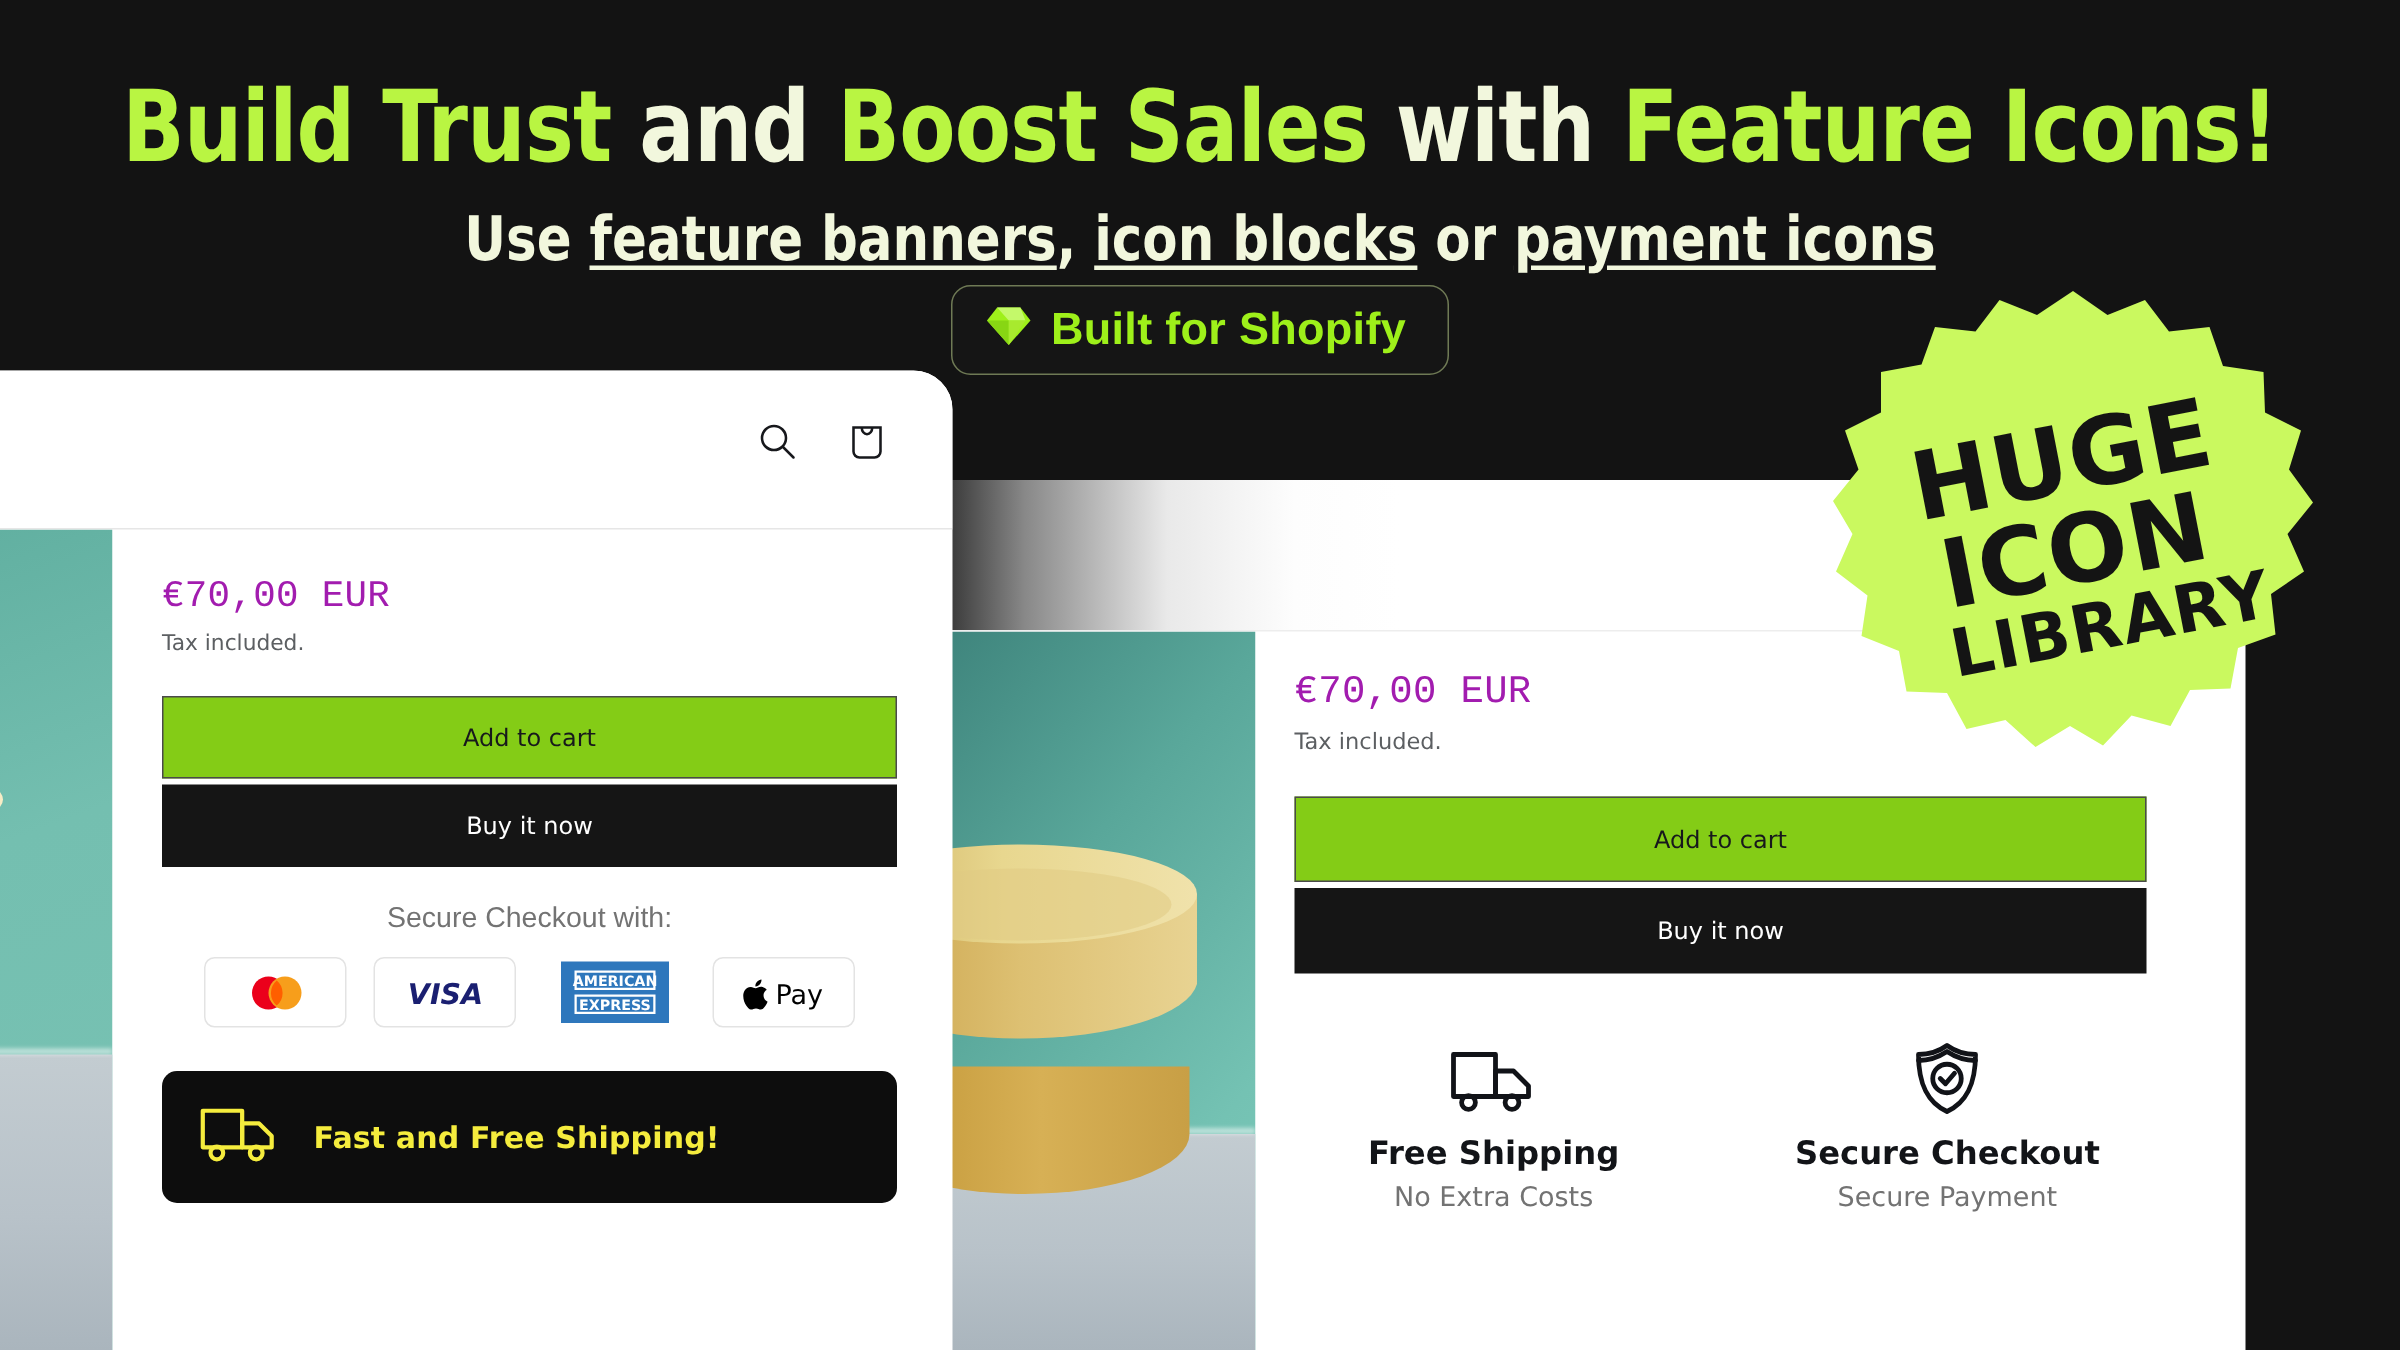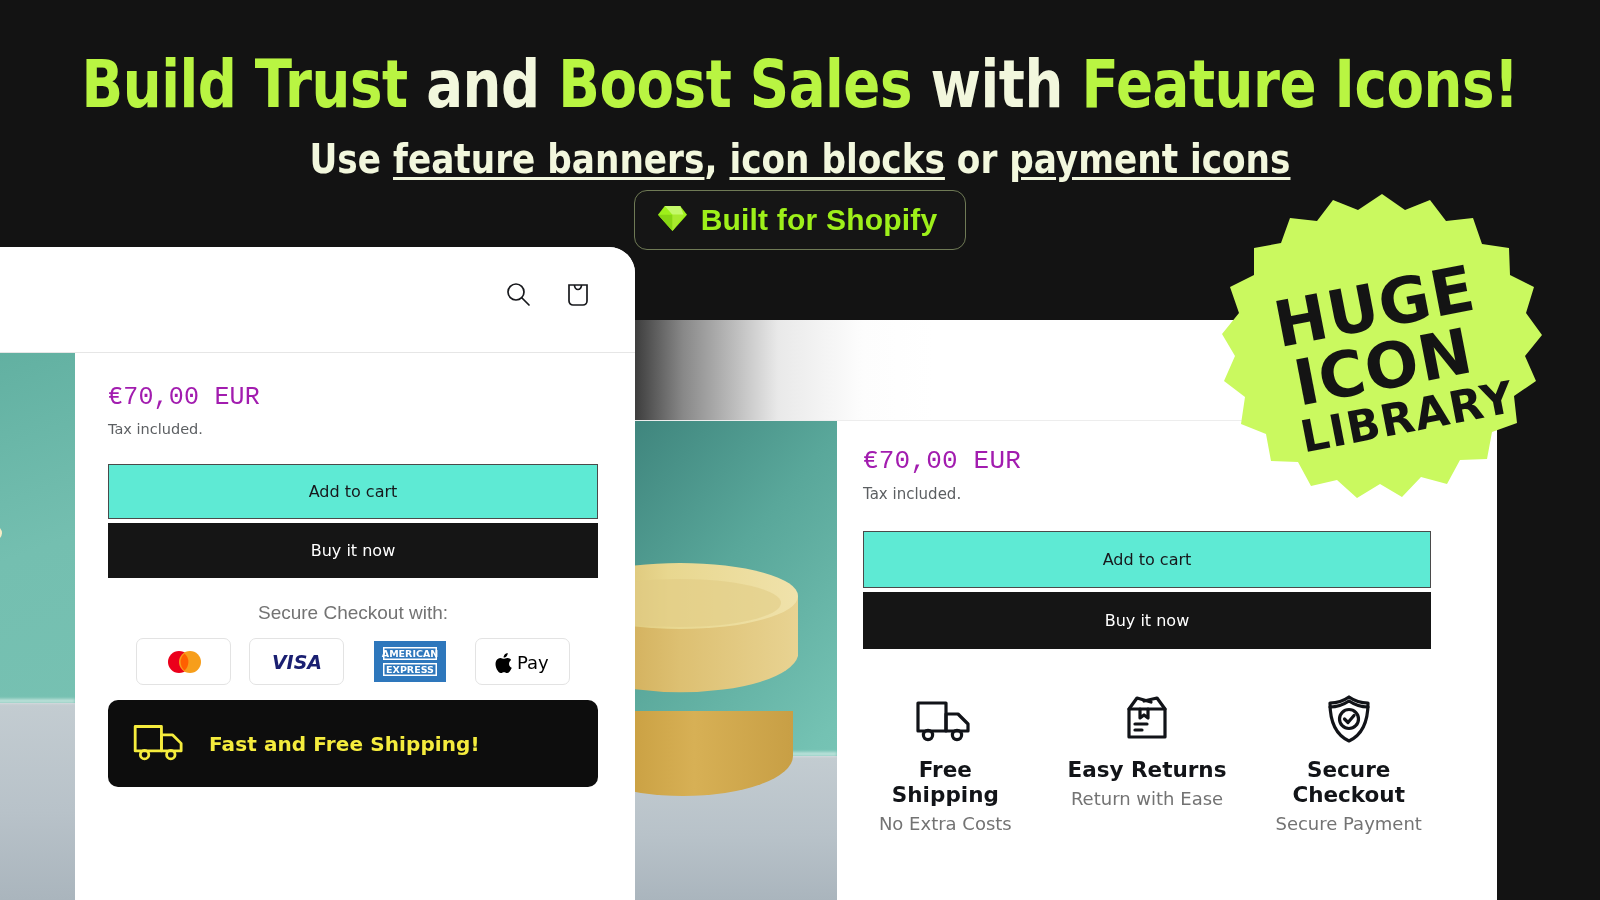--- a/index.html
+++ b/index.html
@@ -81,32 +81,32 @@
   .cl-header .icons { position:absolute; right:42px; top:32px; display:flex; gap:30px; }
   .cl-divider { height:1px; background:#e6e6e6; }
   .cl-body { display:flex; height:547px; }
   .cl-image { width:165px; flex:0 0 165px; position:relative; overflow:hidden; }
   .cl-content { flex:1; padding:30px 37px 0 33px; position:relative; }
 
   .price { font-size:25px; color:#a21caf; font-family:Liberation Mono, monospace; letter-spacing:.2px;}
   .tax { font-size:14.5px; color:#5c5f62; margin-top:9px; font-family:"DejaVu Sans","Liberation Sans",sans-serif;}
 
   .btn { width:100%; text-align:center; font-size:16px; font-family:"DejaVu Sans","Liberation Sans",sans-serif; cursor:pointer; }
-  .btn-outline { border:1px solid #4a4a4a; background:#5eead4; color:#17181c; padding:17px 0; }
+  .btn-outline { border:1px solid #4a4a4a; background:#84cc16; color:#17181c; padding:17px 0; }
   .btn-dark { background:#151515; color:#fff; padding:18px 0; border:none; }
 
   .secure-label { text-align:center; color:#737373; font-size:19px; margin-top:24px; }
   .pay-row { display:flex; justify-content:center; gap:18px; margin-top:14px; }
   .pay-chip {
     width:95px; height:47px; background:#fff; border:1px solid #e3e3e3; border-radius:7px;
     display:flex; align-items:center; justify-content:center; overflow:hidden;
   }
 
   .ship-banner {
-    margin-top:15px; background:#0d0d0d; border-radius:10px;
+    margin-top:29px; background:#0d0d0d; border-radius:10px;
     display:flex; align-items:center; gap:20px; padding:19px 20px 19px 24px;
   }
   .ship-title { color:#f5ec3d; font-size:20px; font-weight:bold; letter-spacing:.1px; font-family:"DejaVu Sans","Liberation Sans",sans-serif;}
   .ship-sub { color:#e8e8e8; font-size:16.5px; margin-top:4px; font-family:"DejaVu Sans","Liberation Sans",sans-serif;}
 
   
   .card-right {
     left:633px; top:320px; width:864px; height:580px;
     z-index:10;
   }
@@ -316,34 +316,20 @@
               <path d="M4 6 H32 V34 H4 Z"></path>
               <path d="M32 17 H44 L54 27 V34 H32 Z"></path>
               <circle cx="14" cy="38" r="4.6"></circle>
               <circle cx="43" cy="38" r="4.6"></circle>
             </svg>
           </div>
           <div class="f-title">Free Shipping</div>
           <div class="f-sub">No Extra Costs</div>
         </div>
 
-        <div class="feature">
-          <div class="f-icon">
-            <svg width="52" height="52" viewBox="0 0 52 52" fill="none" stroke="#111318" stroke-width="3.2" stroke-linejoin="round" stroke-linecap="round">
-              <path d="M8 16 H44 V44 H8 Z"></path>
-              <path d="M8 16 L16 5 L30 9"></path>
-              <path d="M44 16 L36 5 L23 8"></path>
-              <path d="M19 16 v9 l4 -3 l4 3 v-9"></path>
-              <line x1="14" y1="31" x2="26" y2="31"></line>
-              <line x1="14" y1="37" x2="21" y2="37"></line>
-            </svg>
-          </div>
-          <div class="f-title">Easy Returns</div>
-          <div class="f-sub">Return with Ease</div>
-        </div>
 
         <div class="feature">
           <div class="f-icon">
             <svg width="50" height="52" viewBox="0 0 50 52" fill="none" stroke="#111318" stroke-width="3.2" stroke-linejoin="round" stroke-linecap="round">
               <path d="M25 4 C18 9 11 10 6 10 C6 30 12 42 25 48 C38 42 44 30 44 10 C39 10 32 9 25 4 Z"></path>
               <path d="M6 14 C12 14 19 12 25 8 C31 12 38 14 44 14"></path>
               <circle cx="25" cy="26" r="9.5"></circle>
               <path d="M20.5 26 L24 29.5 L30 22.5"></path>
             </svg>
           </div>

